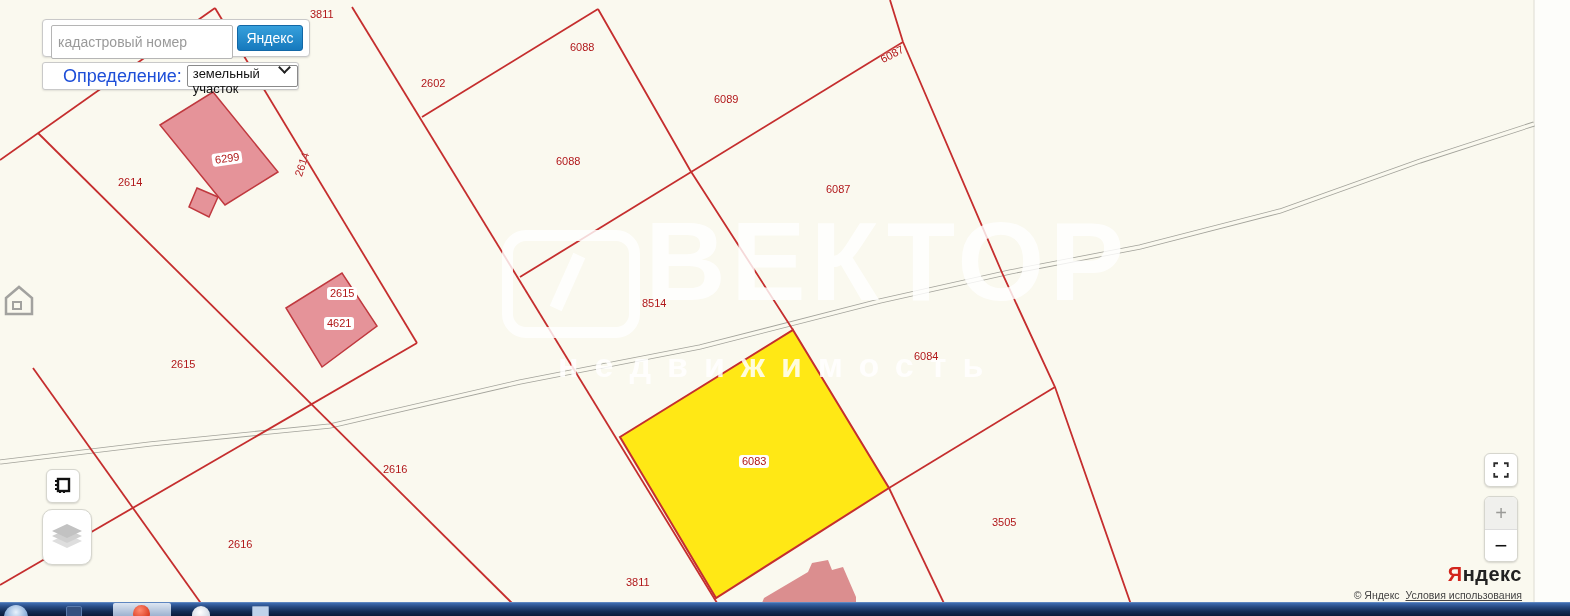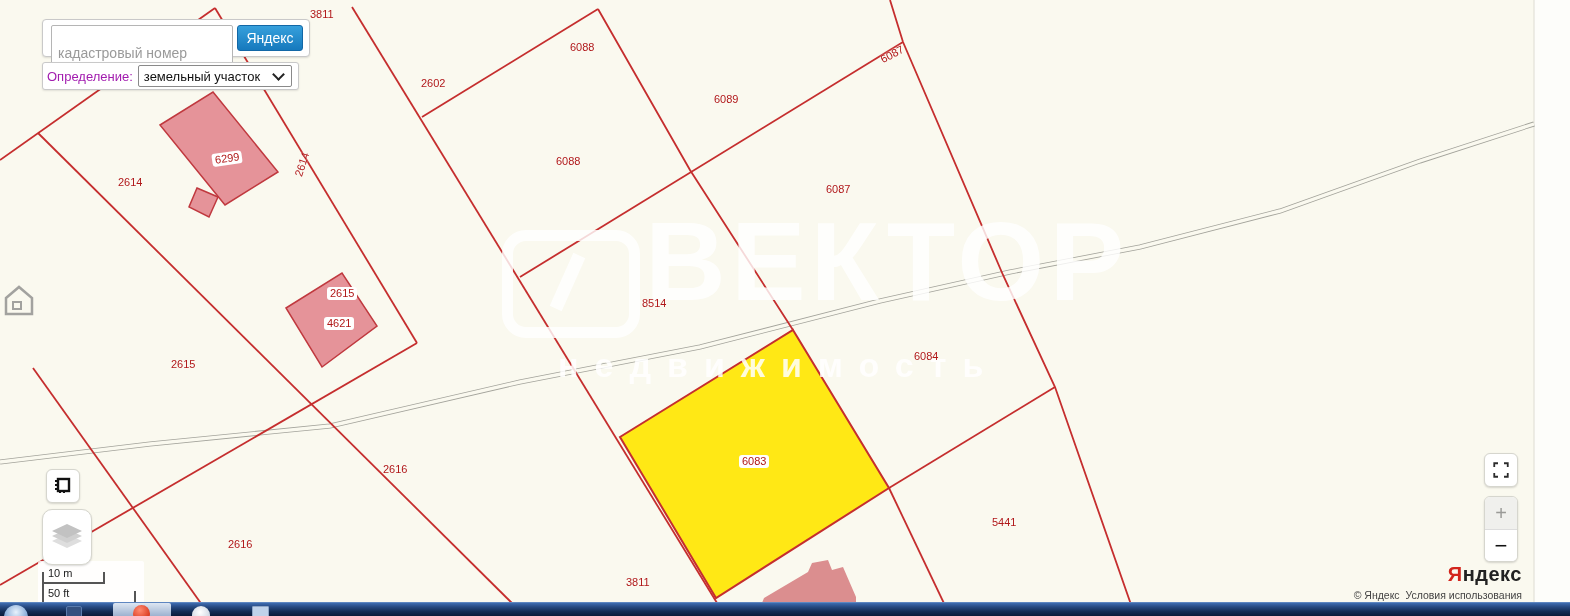--- a/index.html
+++ b/index.html
@@ -30,33 +30,33 @@
   .plabel.chip{background:#fff;border-radius:3px;padding:0 3px;text-shadow:none;}
   .rot-a{transform:rotate(-28deg);}
   .rot-b{transform:rotate(-72deg);}
   .rot-c{transform:rotate(-8deg);}
 
   
   .search-panel{position:absolute;left:42px;top:19px;width:266px;height:36px;z-index:30;
       background:#fff;border:1px solid #c9c9c9;border-radius:4px;
       box-shadow:0 1px 2px rgba(0,0,0,.12);}
   .search-panel input{position:absolute;left:8px;top:5px;width:168px;height:24px;
-      border:1px solid #b5b5b5;border-radius:2px;font-size:14px;padding:15px 6px;color:#333;
+      border:1px solid #b5b5b5;border-radius:2px;font-size:14px;padding:4px 6px;color:#333;
       font-family:"Liberation Sans",sans-serif;outline:none;}
   .search-panel input::placeholder{color:#9a9a9a;}
   .btn-find{position:absolute;right:6px;top:5px;width:66px;height:26px;
       background:linear-gradient(#36a0dc,#1679bd);color:#fff;font-size:14px;
       border:1px solid #1267a6;border-radius:3px;font-family:"Liberation Sans",sans-serif;
       cursor:pointer;}
   .filter-panel{position:absolute;left:42px;top:62px;width:255px;height:26px;z-index:30;
       background:#fff;border:1px solid #c9c9c9;border-radius:3px;
       display:flex;align-items:center;box-shadow:0 1px 2px rgba(0,0,0,.10);}
-  .filter-panel .flabel{font-size:13px;color:#a21caf;margin-left:4px;}
+  .filter-panel .flabel{font-size:18px;color:#1d4ed8;margin-left:20px;}
   .selectbox{position:relative;margin-left:5px;width:152px;height:20px;border:1px solid #8a8a8a;
-      border-radius:2px;background:#fff;display:flex;align-items:center;cursor:pointer;}
+      border-radius:2px;background:#fff;display:flex;cursor:pointer;}
   .selectbox .sval{font-size:13px;color:#111;margin-left:5px;flex:1;}
   .caret{width:7px;height:7px;border-right:2px solid #222;border-bottom:2px solid #222;
       transform:rotate(45deg);margin-right:8px;margin-top:-3px;}
 
   
   .mapbtn{position:absolute;background:#fff;border:1px solid #d6d6ce;border-radius:6px;
       box-shadow:0 1px 2px rgba(0,0,0,.15);z-index:30;display:flex;align-items:center;
       justify-content:center;cursor:pointer;}
   .btn-ruler{left:46px;top:469px;width:32px;height:32px;}
   .btn-layers{left:42px;top:509px;width:48px;height:54px;border-radius:10px;}
@@ -74,21 +74,21 @@
   .scalebar{position:absolute;left:38px;top:561px;width:106px;height:50px;z-index:25;
       background:rgba(255,255,255,.85);border-radius:2px;}
   .scalebar .t1{position:absolute;left:10px;top:6px;font-size:11px;color:#222;}
   .scalebar .t2{position:absolute;left:10px;top:26px;font-size:11px;color:#222;}
 
   
   .brand{position:absolute;right:48px;top:563px;z-index:25;font-size:20px;font-weight:bold;
       color:#222;letter-spacing:.5px;}
   .brand .b1{color:#d3251c;}
   .copyline{position:absolute;right:48px;top:589px;z-index:25;font-size:10.5px;color:#444;}
-  .copyline a{color:#444;cursor:pointer;}
+  .copyline a{color:#444;text-decoration:underline;cursor:pointer;}
 
   
   .taskbar{position:absolute;left:0;bottom:0;width:100%;height:13px;z-index:40;
       background:linear-gradient(180deg,#3e6cb0 0,#274a82 30%,#132c55 65%,#0a1b3a 100%);
       border-top:1px solid #5e86c0;overflow:hidden;}
   .tb-orb{position:absolute;left:4px;top:2px;width:24px;height:24px;border-radius:50%;
       background:radial-gradient(circle at 50% 30%,#e8f2fc,#7fa6d6 60%,#3b659f);}
   .tb-ico1{position:absolute;left:66px;top:3px;width:14px;height:12px;background:#34507f;
       border:1px solid #5a7bad;border-radius:2px;}
   .tb-tile{position:absolute;left:113px;top:0;width:58px;height:13px;
@@ -164,21 +164,21 @@
   <div class="plabel rot-b" style="left:290px;top:158px">2614</div>
   <div class="plabel chip rot-c" style="left:212px;top:152px">6299</div>
   <div class="plabel chip" style="left:327px;top:287px">2615</div>
   <div class="plabel chip" style="left:324px;top:317px">4621</div>
   <div class="plabel" style="left:171px;top:358px">2615</div>
   <div class="plabel" style="left:642px;top:297px">8514</div>
   <div class="plabel" style="left:914px;top:350px">6084</div>
   <div class="plabel chip" style="left:739px;top:455px">6083</div>
   <div class="plabel" style="left:383px;top:463px">2616</div>
   <div class="plabel" style="left:228px;top:538px">2616</div>
-  <div class="plabel" style="left:992px;top:516px">5441</div>
+  <div class="plabel" style="left:992px;top:516px">3505</div>
   <div class="plabel" style="left:626px;top:576px">3811</div>
 
   <div class="search-panel">
     <input type="text" placeholder="кадастровый номер" style="">
     <button class="btn-find">Яндекс</button>
   </div>
 
   <div class="filter-panel">
     <span class="flabel">Определение:</span>
     <div class="selectbox">
@@ -208,29 +208,20 @@
   <div class="mapbtn btn-full">
     <svg width="18" height="18" viewBox="0 0 24 24">
       <path d="M3,8 V3 H8 M16,3 H21 V8 M21,16 V21 H16 M8,21 H3 V16" fill="none" stroke="#2b2b2b" stroke-width="2.4"></path>
     </svg>
   </div>
   <div class="zoomctl">
     <div class="zin">+</div>
     <div class="zout">−</div>
   </div>
 
-  <div class="scalebar">
-    <span class="t1">10 m</span>
-    <span class="t2">50 ft</span>
-    <svg width="106" height="50" viewBox="0 0 106 50">
-      <path d="M5,11 V45" stroke="#555" stroke-width="2" fill="none"></path>
-      <path d="M5,22 H66 V11" stroke="#555" stroke-width="2" fill="none"></path>
-      <path d="M5,44 H97 V30" stroke="#555" stroke-width="2" fill="none"></path>
-    </svg>
-  </div>
 
   <div class="brand"><span class="b1">Я</span><span>ндекс</span></div>
   <div class="copyline">
     <span>© Яндекс</span>&nbsp;
     <a>Условия использования</a>
   </div>
 
   <div class="taskbar">
     <div class="tb-orb"></div>
     <div class="tb-ico1"></div>

